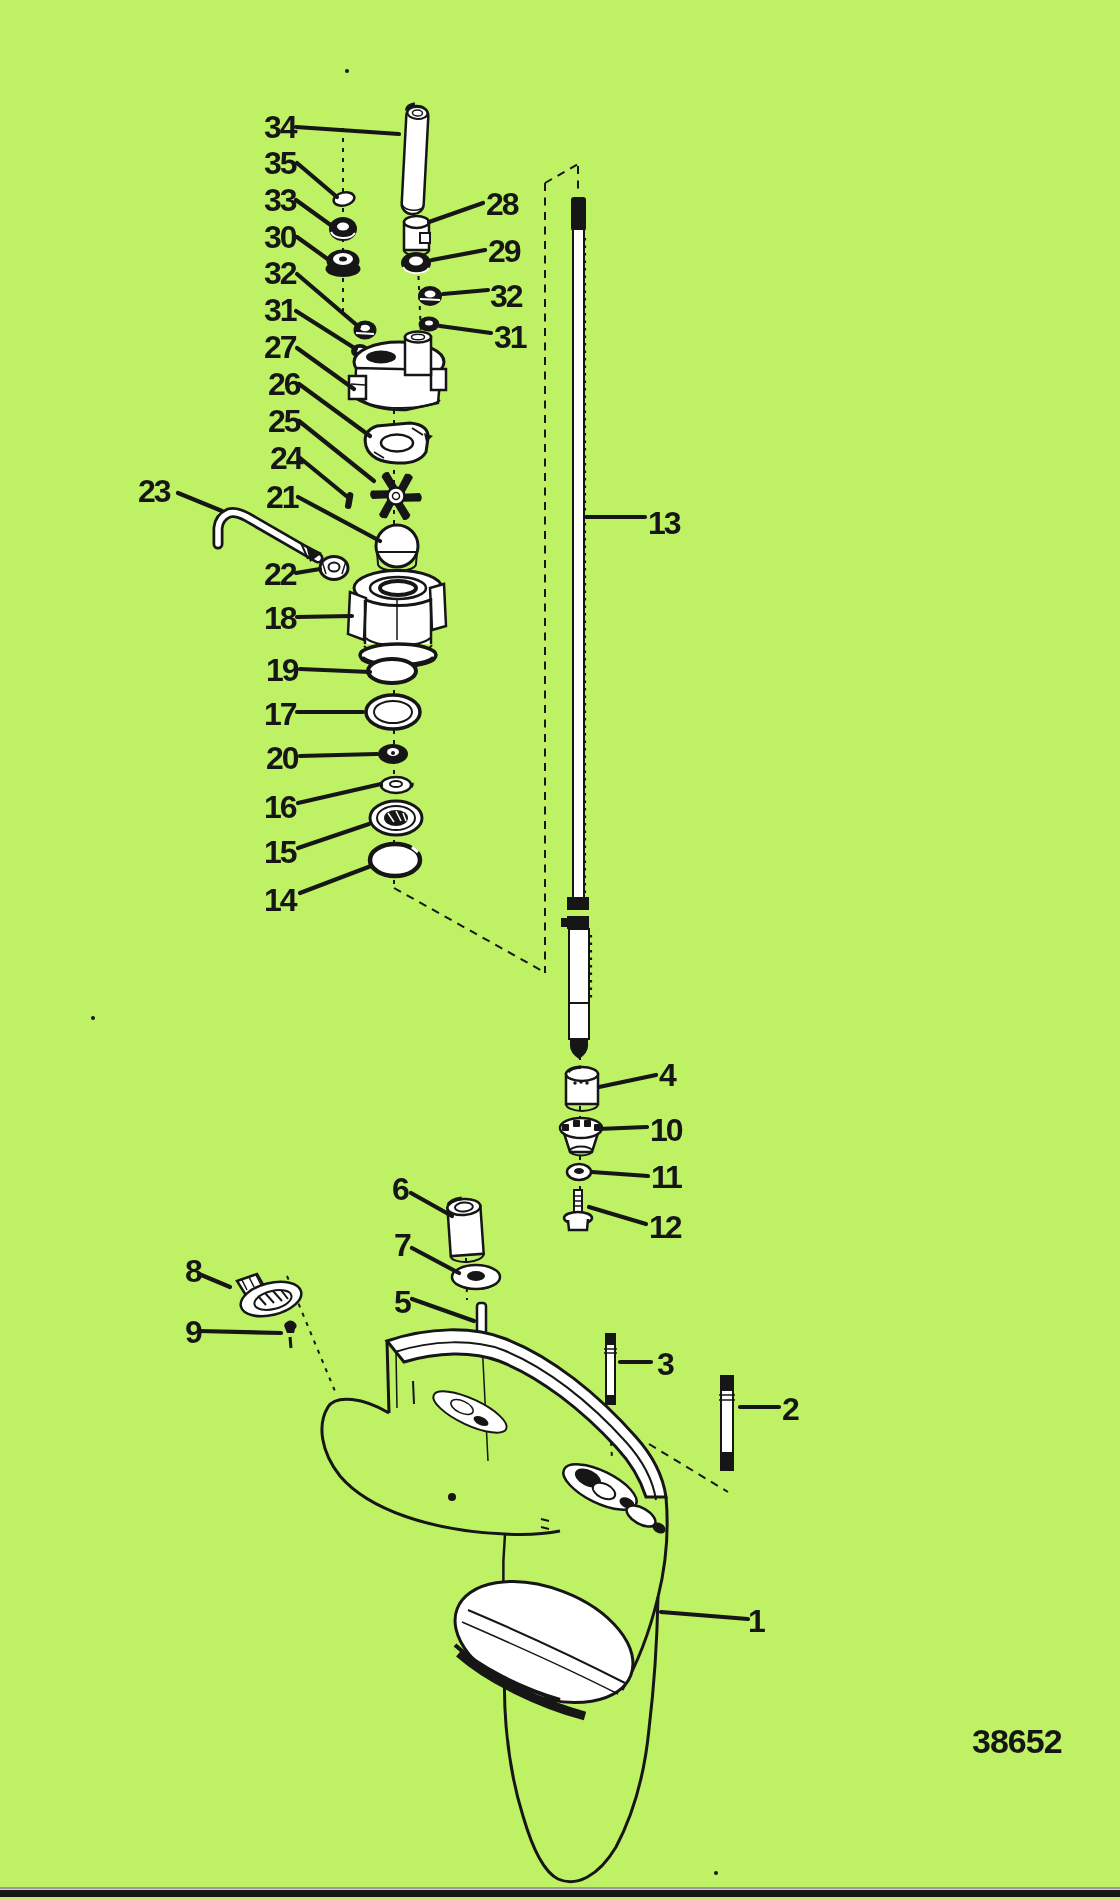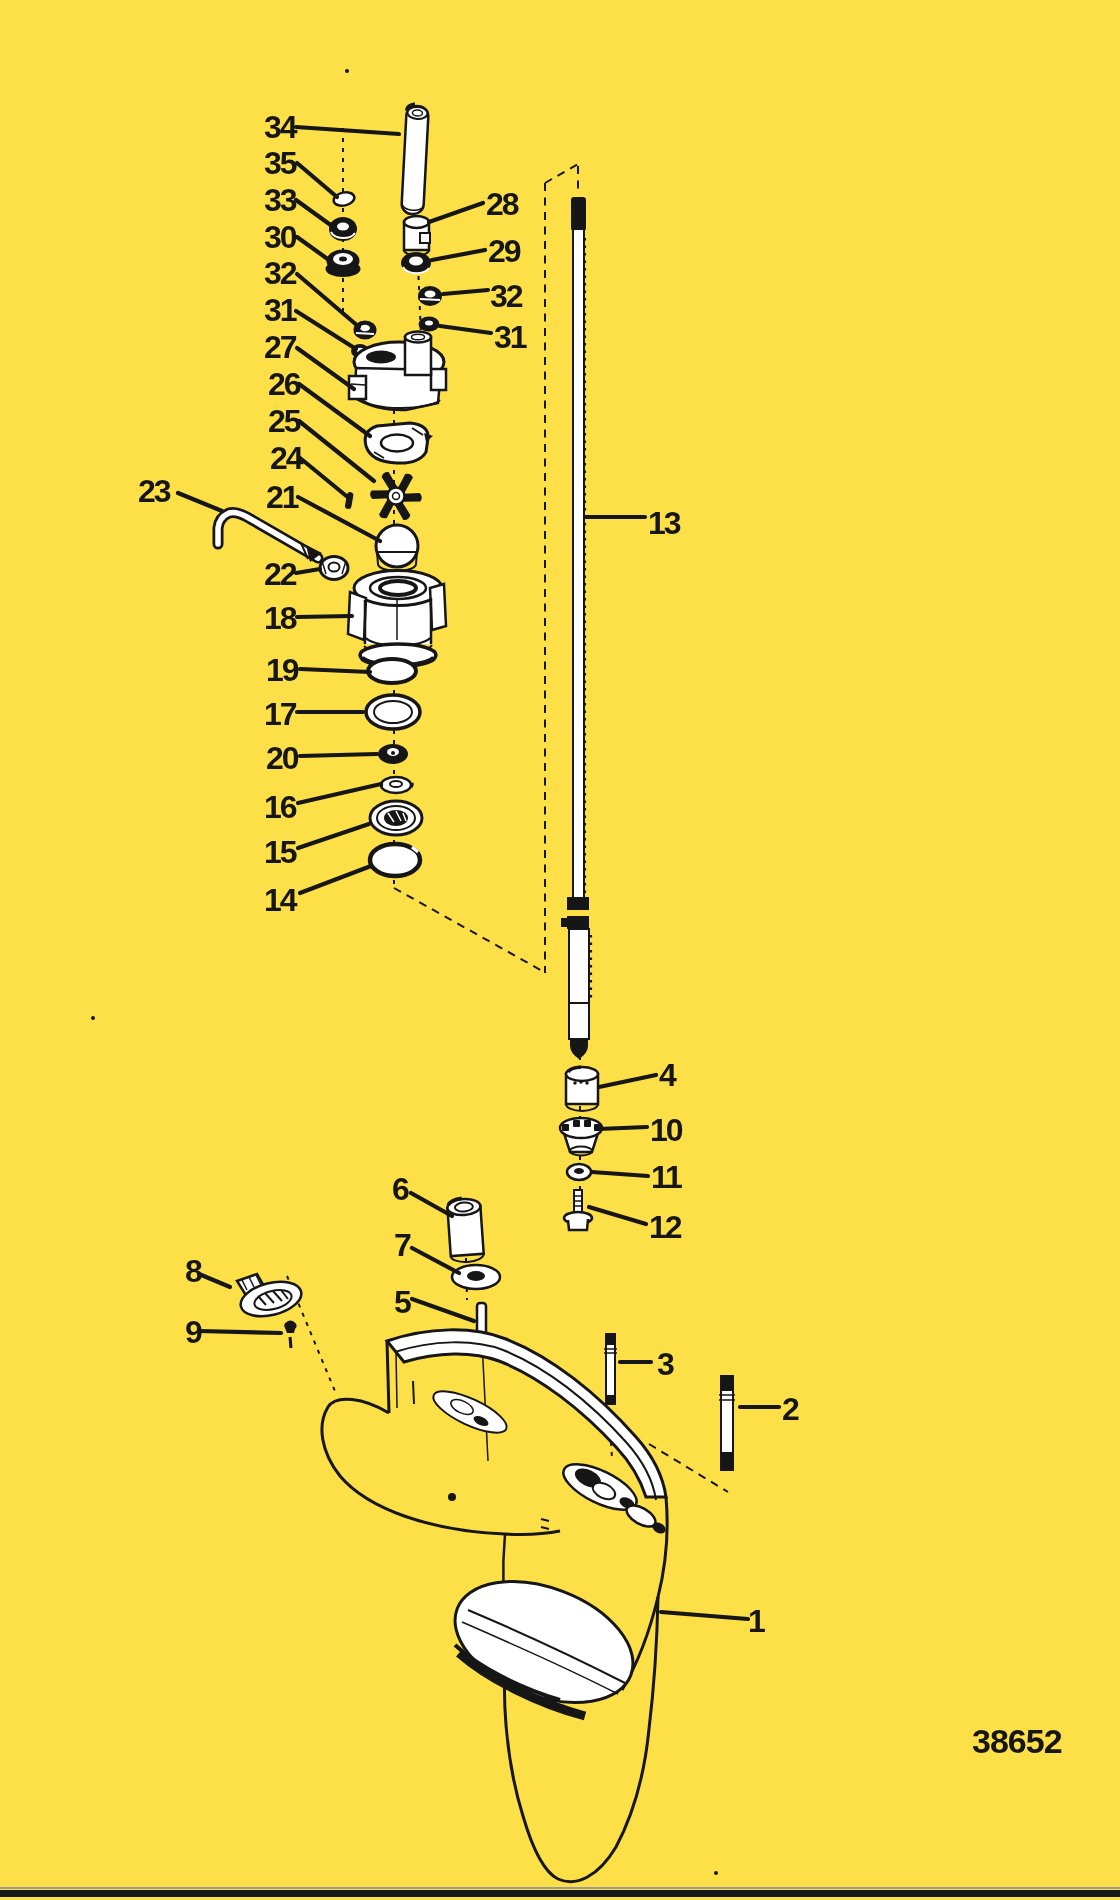--- a/index.html
+++ b/index.html
@@ -1,16 +1,16 @@
 <!DOCTYPE html>
 <html><head>
 <meta charset="utf-8">
 <style>
   html,body{margin:0;padding:0;background:#ffffff;}
-  .canvas{position:relative;width:1120px;height:1900px;background:#fde047;overflow:hidden;}
+  .canvas{position:relative;width:1120px;height:1900px;background:#bef264;overflow:hidden;}
   svg{display:block;}
   .ol{fill:none;stroke:#161616;}
   .s15{stroke-width:1.5}.s2{stroke-width:2}.s25{stroke-width:2.5}.s3{stroke-width:3}
   .s35{stroke-width:3.5}.s4{stroke-width:4}.s45{stroke-width:4.5}.s5{stroke-width:5}
   .fw{fill:#ffffff;stroke:#161616;}
   .wf{fill:#ffffff;stroke:none;}
   .fb{fill:#161616;stroke:none;}
   .dsh{fill:none;stroke:#161616;stroke-width:2;stroke-dasharray:8 6.5;}
   .dshf{stroke-dasharray:4 6;}
   .tick{stroke:#161616;stroke-width:2.2;stroke-dasharray:2.5 5;fill:none;}

